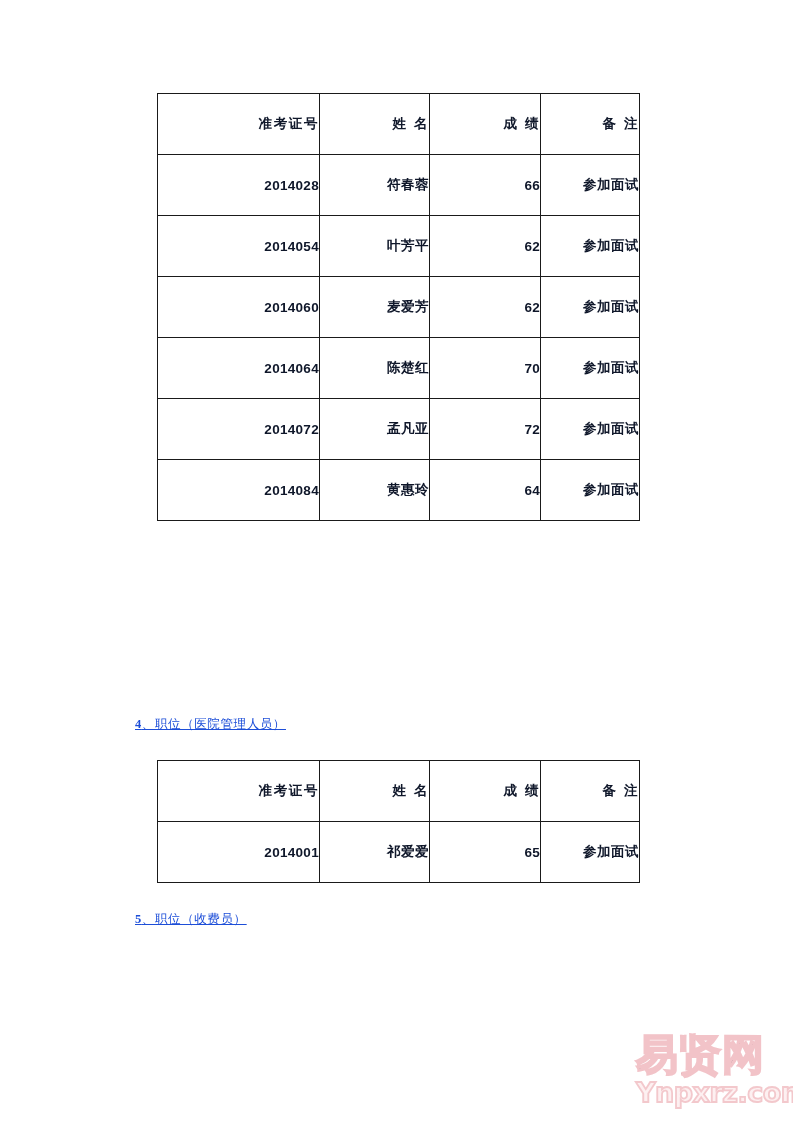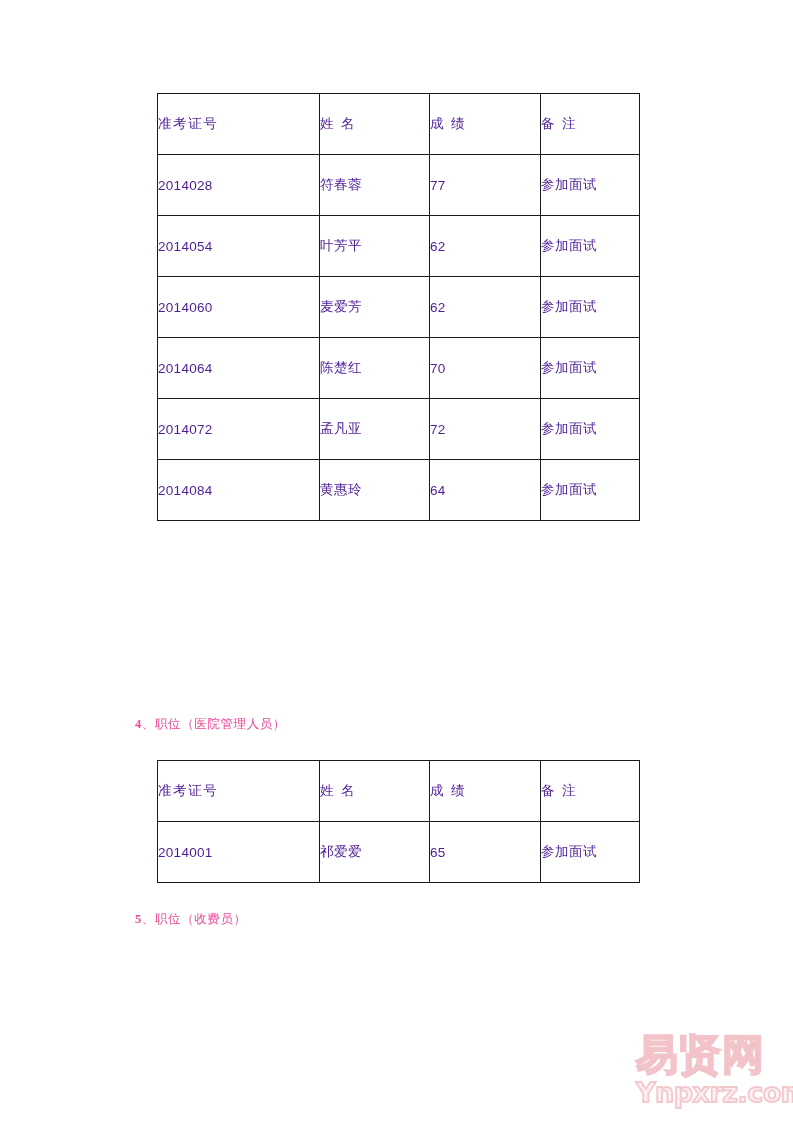--- a/index.html
+++ b/index.html
@@ -26,24 +26,24 @@
     left: 157px;
   }
   .score-table.t1 { top: 93px; }
   .score-table.t2 { top: 760px; }
 
   .score-table td,
   .score-table th {
     border: 1px solid #1a1a1a;
     height: 60px;
     padding: 0;
-    text-align: left;
+    text-align: right;
     vertical-align: middle;
-    font-weight: normal;
-    color: #4c1d95;
+    font-weight: bold;
+    color: #0f172a;
   }
 
   .col-id    { width: 161px; }
   .col-name  { width: 109px; }
   .col-score { width: 110px; }
   .col-note  { width: 98px; }
 
   .cell-cn {
     font-family: "DejaVu Serif", "Liberation Serif", serif;
     font-size: 13.5px;
@@ -59,23 +59,24 @@
     font-size: 13.5px;
     letter-spacing: 0.3px;
   }
 
   
   .section-line {
     position: absolute;
     left: 135px;
     font-family: "DejaVu Serif", "Liberation Serif", serif;
     font-size: 12.5px;
-    color: #ec4899;
+    color: #1d4ed8;
     letter-spacing: 0.6px;
     white-space: nowrap;
+    text-decoration: underline;
   }
   .section-line .num {
     font-family: "Liberation Serif", "DejaVu Serif", serif;
     font-weight: bold;
   }
   .sec-4 { top: 716px; }
   .sec-5 { top: 911px; }
 
   
   .watermark {
@@ -119,21 +120,21 @@
         <th class="col-id cell-head">准考证号</th>
         <th class="col-name cell-head">姓 名</th>
         <th class="col-score cell-head">成 绩</th>
         <th class="col-note cell-head">备 注</th>
       </tr>
     </thead>
     <tbody>
       <tr>
         <td class="cell-num">2014028</td>
         <td class="cell-cn">符春蓉</td>
-        <td class="cell-num">77</td>
+        <td class="cell-num">66</td>
         <td class="cell-cn">参加面试</td>
       </tr>
       <tr>
         <td class="cell-num">2014054</td>
         <td class="cell-cn">叶芳平</td>
         <td class="cell-num">62</td>
         <td class="cell-cn">参加面试</td>
       </tr>
       <tr>
         <td class="cell-num">2014060</td>

